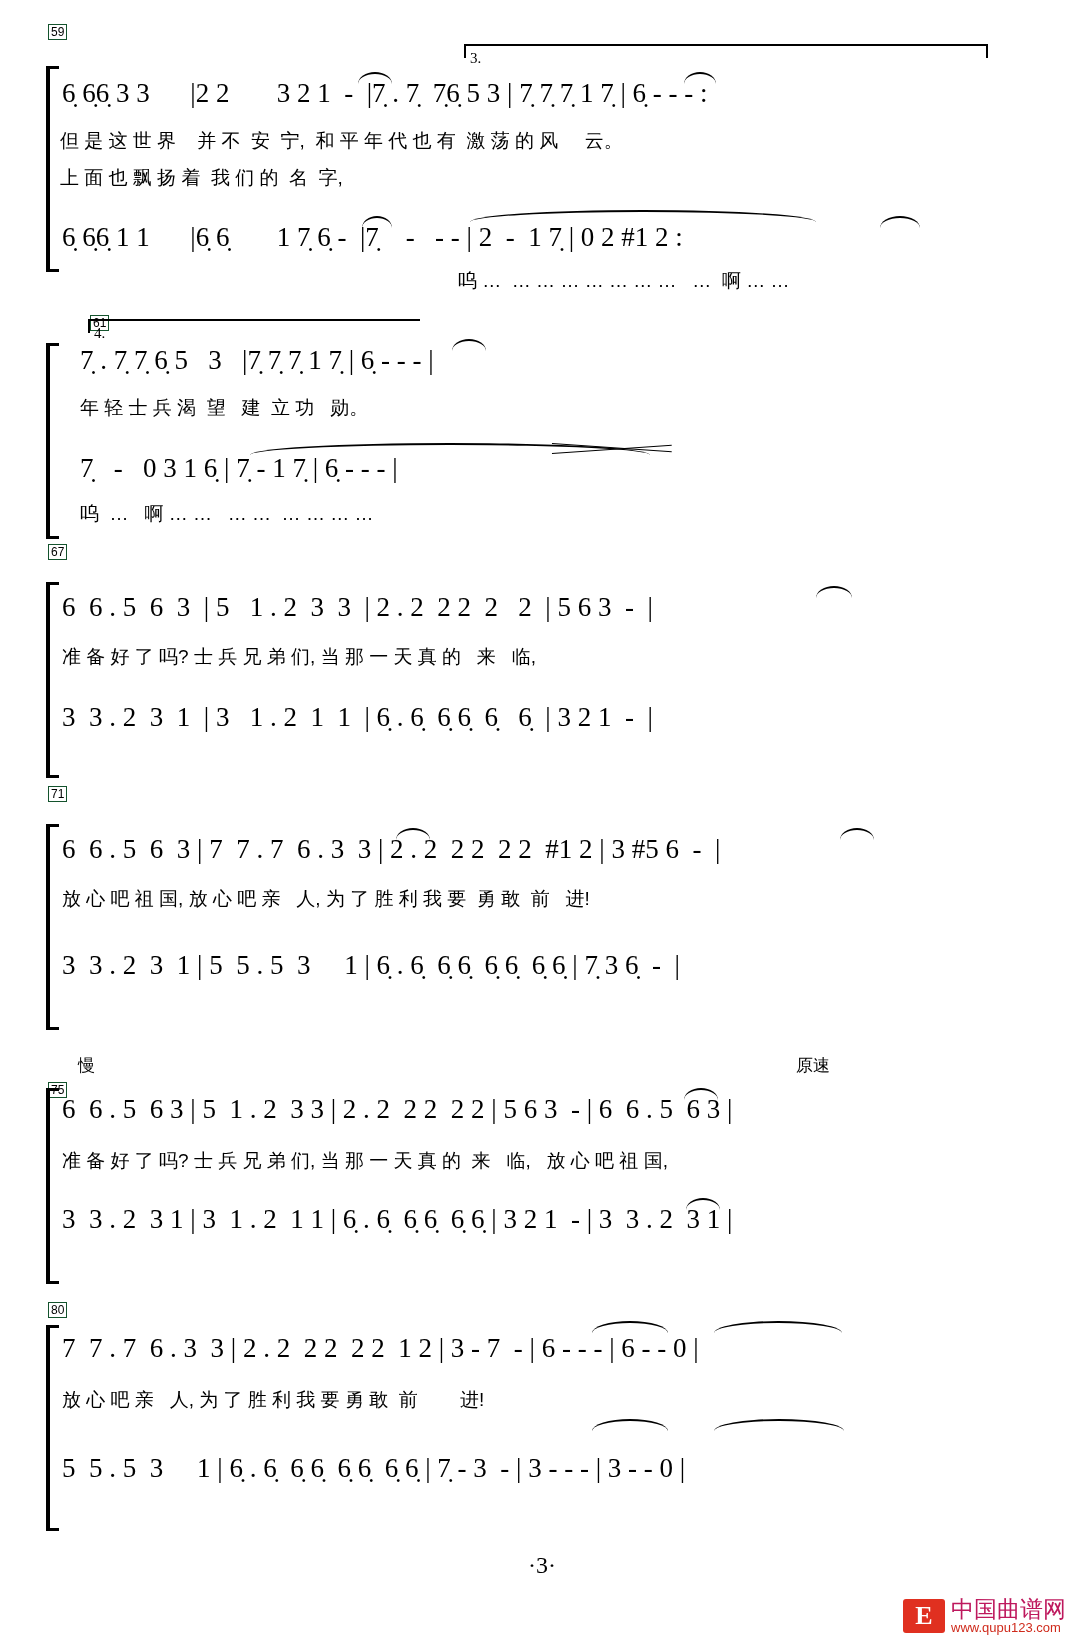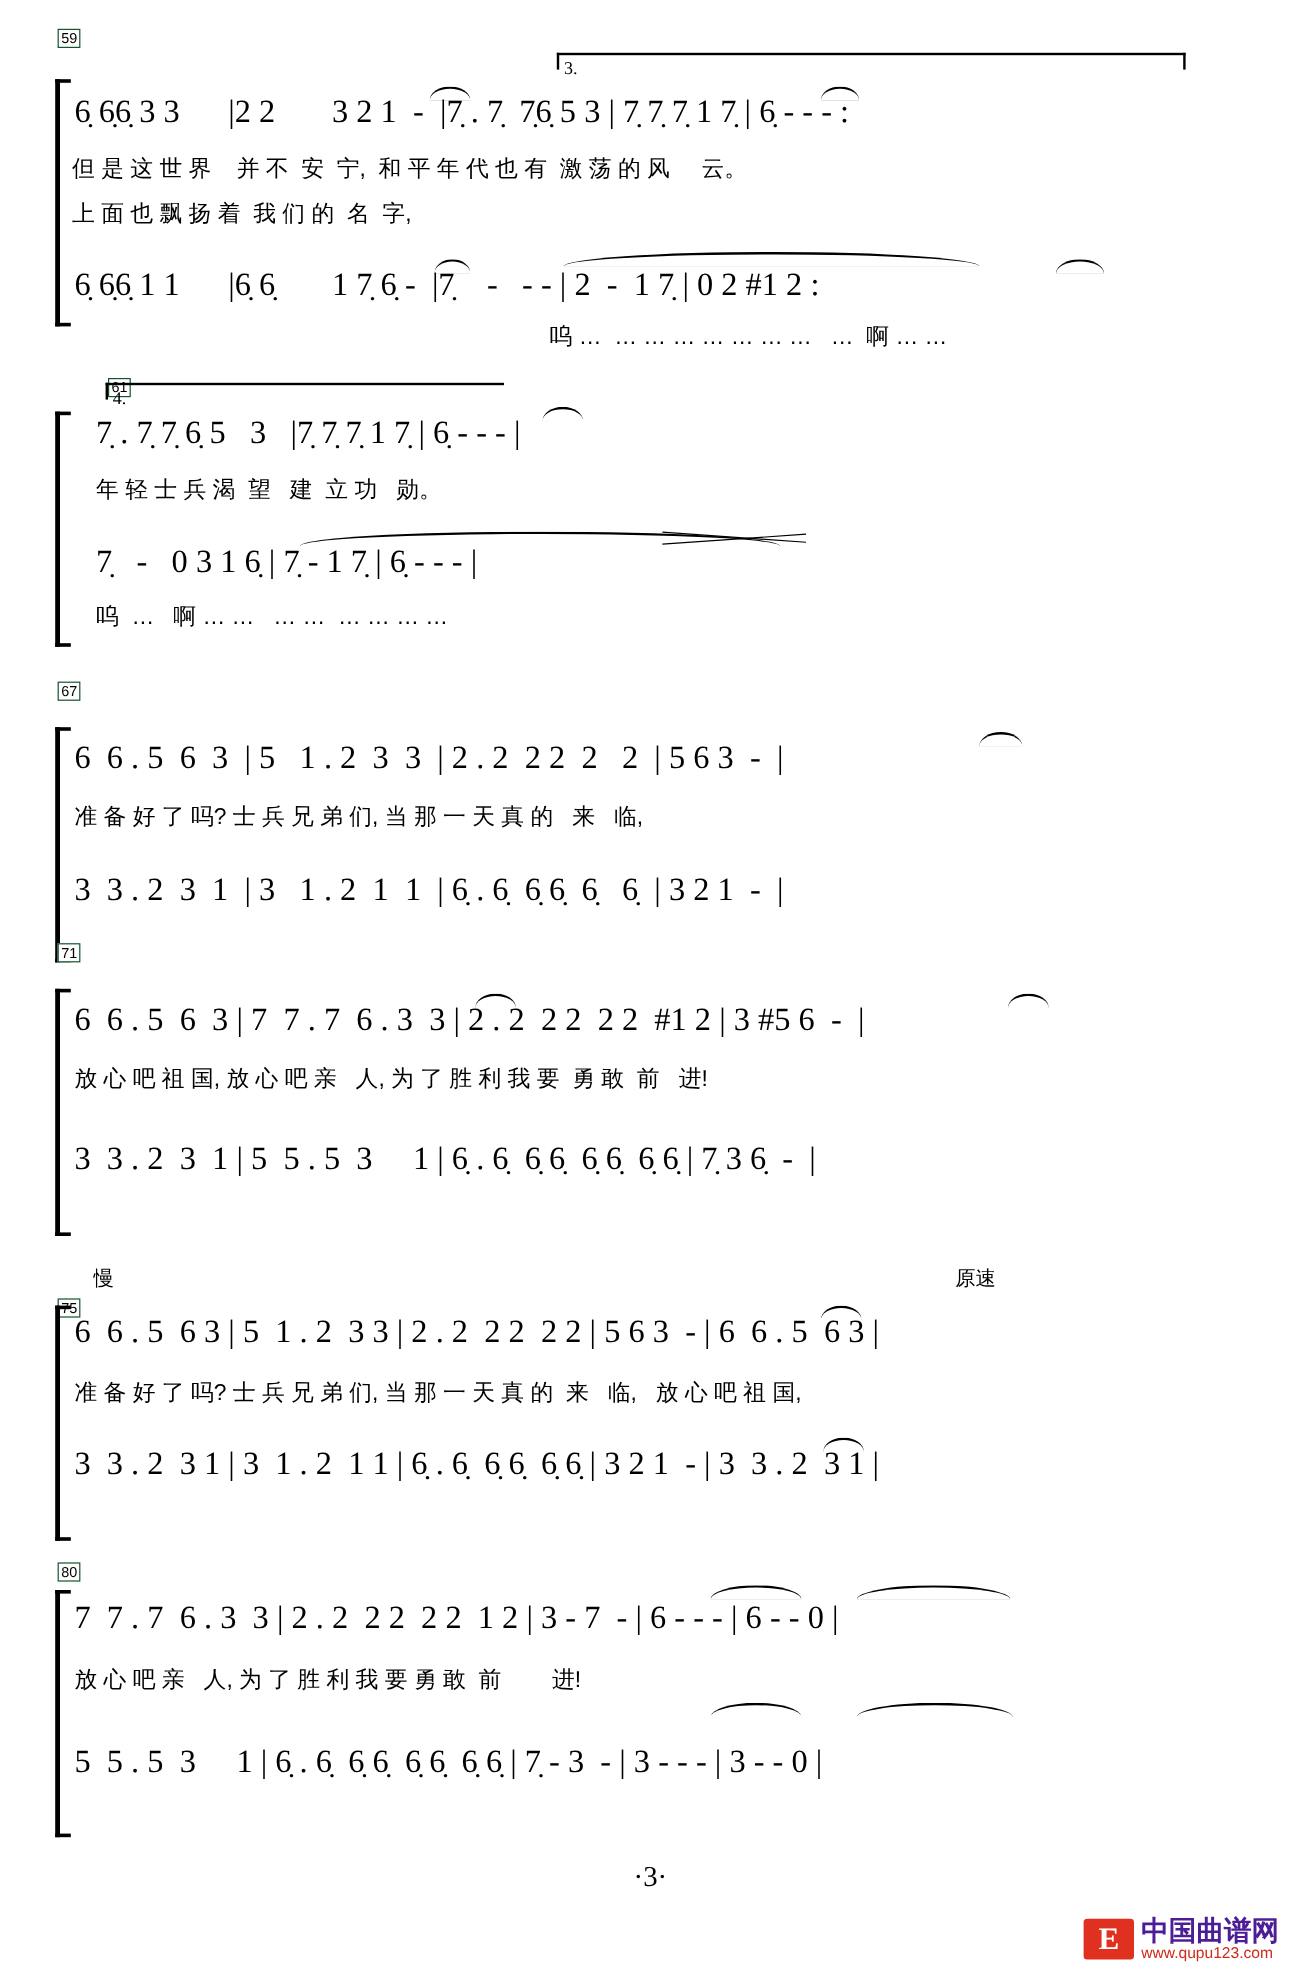--- a/index.html
+++ b/index.html
@@ -139,22 +139,22 @@
     border-radius: 3px;
   }
   .wm-text {
     display: flex;
     flex-direction: column;
     line-height: 1.05;
   }
   .wm-cn {
     font-family: "Liberation Sans", sans-serif;
     font-size: 23px;
-    font-weight: bold;
-    color: #4c1d95;
+    font-weight: normal;
+    color: #be185d;
   }
   .wm-url {
     font-family: "Liberation Sans", sans-serif;
     font-size: 13px;
     color: #cf2a1b;
   }
 </style>
 </head>
 <body>
 
@@ -194,21 +194,21 @@
     <div class="note-line" style="left:80px;top:50px;">7̣ . 7̣ 7̣ 6̣ 5   3   |7̣ 7̣ 7̣ 1 7̣ | 6̣ - - - |</div>
     <div class="slur" style="left:452px;top:44px;width:34px;"></div>
     <div class="lyric-line" style="left:80px;top:100px;">年 轻 士 兵 渴  望   建  立 功   勋。</div>
 
     <div class="note-line" style="left:80px;top:158px;">7̣   -   0 3 1 6̣ | 7̣ - 1 7̣ | 6̣ - - - |</div>
     <div class="slur" style="left:250px;top:148px;width:400px;"></div>
     <div class="hairpin" style="left:552px;top:148px;width:120px;"></div>
     <div class="lyric-line" style="left:80px;top:206px;">呜  …   啊 … …   … …  … … … …</div>
   </div>
 
-  <div class="system" style="top:564px;height:230px;">
+  <div class="system" style="top:540px;height:230px;">
     <div class="measure-num" style="left:48px;top:4px;">67</div>
 
     <div class="brace" style="left:46px;top:42px;height:190px;"></div>
 
     <div class="note-line" style="left:62px;top:52px;">6  6 . 5  6  3  | 5   1 . 2  3  3  | 2 . 2  2 2  2   2  | 5 6 3  -  |</div>
     <div class="slur" style="left:816px;top:46px;width:36px;"></div>
     <div class="lyric-line" style="left:62px;top:104px;">准 备 好 了 吗? 士 兵 兄 弟 们, 当 那 一 天 真 的   来   临,</div>
 
     <div class="note-line" style="left:62px;top:162px;">3  3 . 2  3  1  | 3   1 . 2  1  1  | 6̣ . 6̣  6̣ 6̣  6̣   6̣  | 3 2 1  -  |</div>
   </div>

